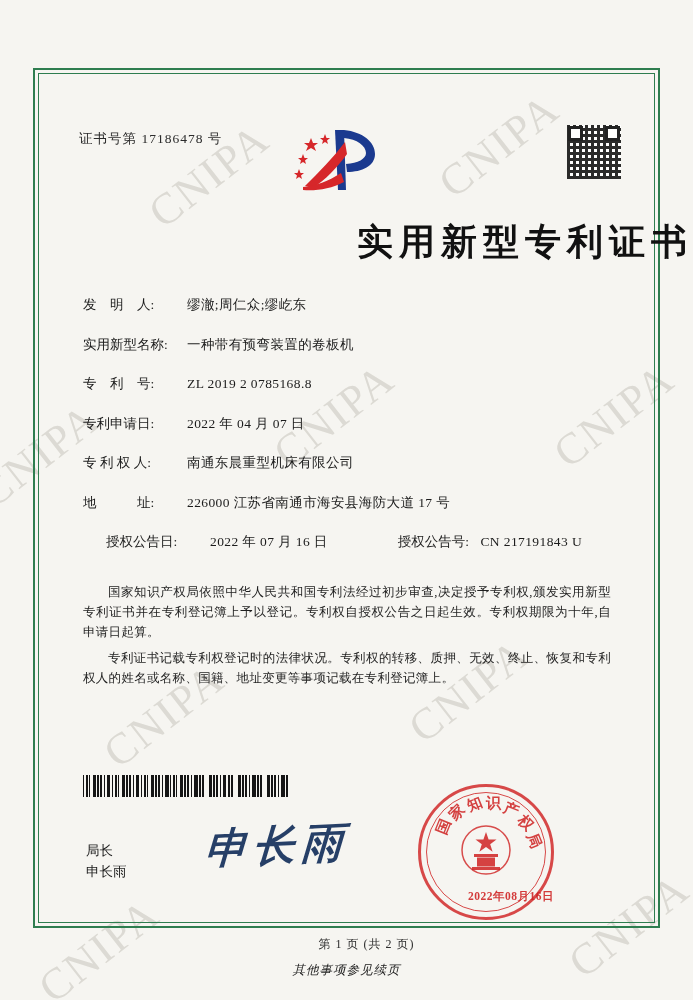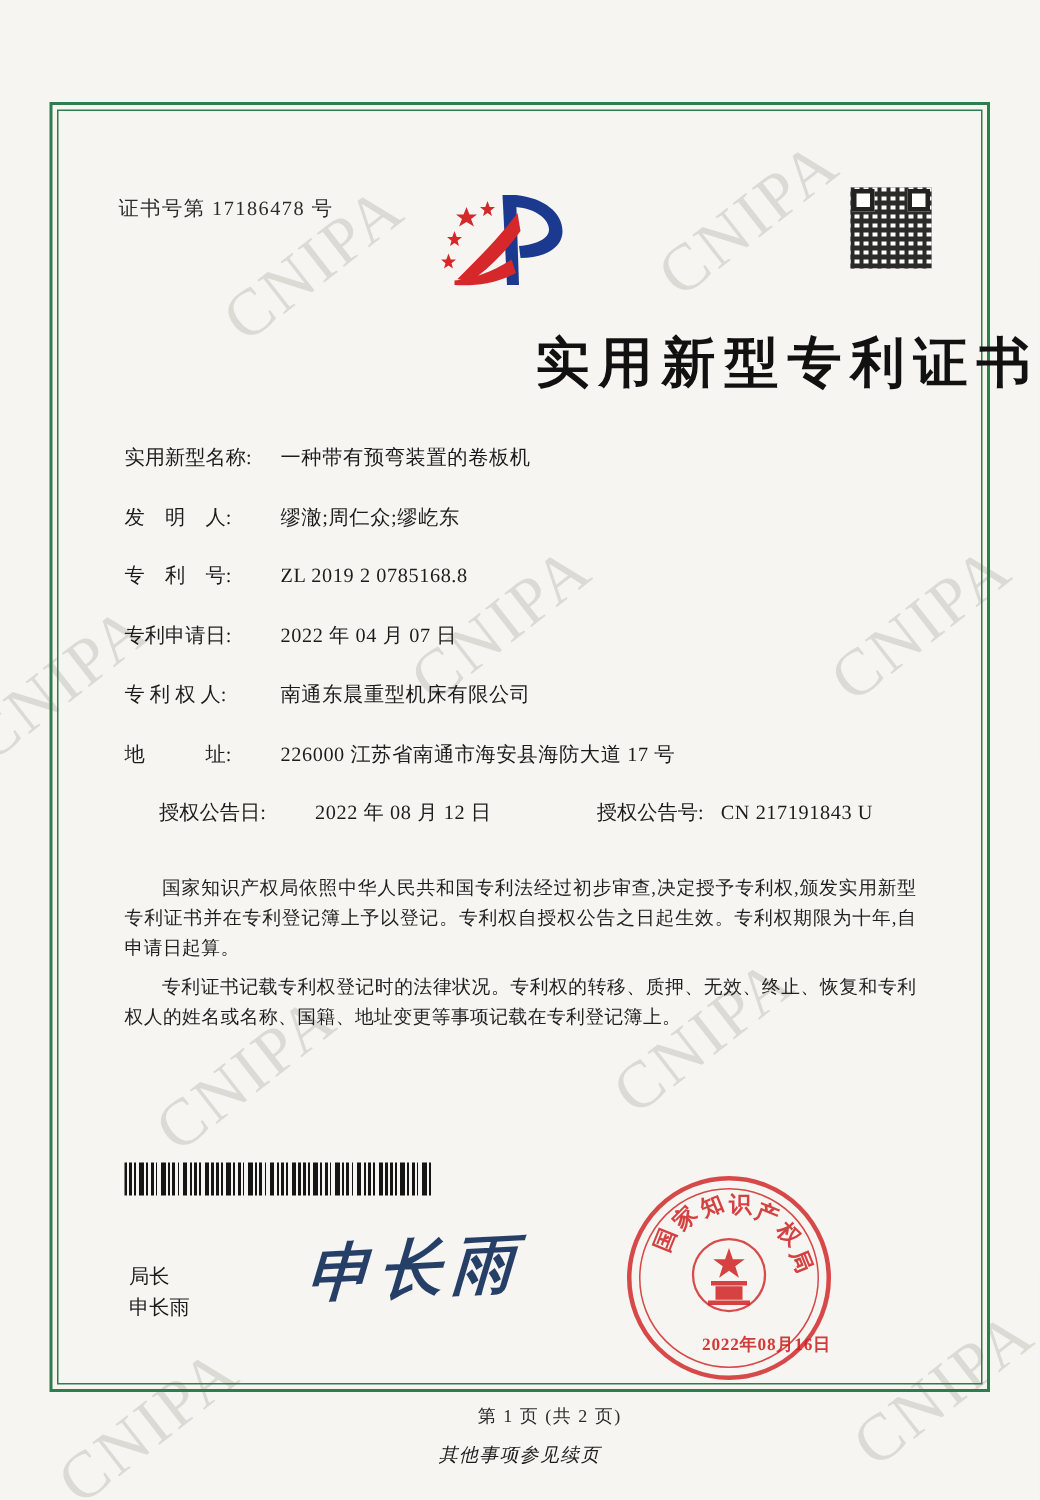--- a/index.html
+++ b/index.html
@@ -296,46 +296,46 @@
       <polygon points="36,10 37.5,14 41,14 38,16.5 39,20 36,18 33,20 34,16.5 31,14 34.5,14" fill="#d6272a"></polygon>
       <polygon points="14,30 15.5,34 19,34 16,36.5 17,40 14,38 11,40 12,36.5 9,34 12.5,34" fill="#d6272a"></polygon>
       <polygon points="10,45 11.5,49 15,49 12,51.5 13,55 10,53 7,55 8,51.5 5,49 8.5,49" fill="#d6272a"></polygon>
     </svg>
   </div>
 
   <div class="title">实用新型专利证书</div>
 
   <div class="fields">
     <div class="frow">
+      <span class="flabel">发　明　人:</span>
+      <span class="fvalue">缪澈;周仁众;缪屹东</span>
+    </div>
+    <div class="frow">
       <span class="flabel">实用新型名称:</span>
       <span class="fvalue">一种带有预弯装置的卷板机</span>
     </div>
     <div class="frow">
-      <span class="flabel">发　明　人:</span>
-      <span class="fvalue">缪澈;周仁众;缪屹东</span>
-    </div>
-    <div class="frow">
       <span class="flabel">专　利　号:</span>
       <span class="fvalue">ZL 2019 2 0785168.8</span>
     </div>
     <div class="frow">
       <span class="flabel">专利申请日:</span>
       <span class="fvalue">2022 年 04 月 07 日</span>
     </div>
     <div class="frow">
       <span class="flabel">专 利 权 人:</span>
       <span class="fvalue">南通东晨重型机床有限公司</span>
     </div>
     <div class="frow">
       <span class="flabel">地　　　址:</span>
       <span class="fvalue">226000 江苏省南通市海安县海防大道 17 号</span>
     </div>
     <div class="frow pub">
       <span class="flabel">授权公告日:</span>
-      <span class="fvalue">2022 年 08 月 12 日</span>
+      <span class="fvalue">2022 年 07 月 16 日</span>
       <span class="pub-second">
         <span class="lbl">授权公告号:</span>
         <span class="fvalue">CN 217191843 U</span>
       </span>
     </div>
   </div>
 
   <div class="para para2">专利证书记载专利权登记时的法律状况。专利权的转移、质押、无效、终止、恢复和专利权人的姓名或名称、国籍、地址变更等事项记载在专利登记簿上。</div>
   <div class="para para1">国家知识产权局依照中华人民共和国专利法经过初步审查,决定授予专利权,颁发实用新型专利证书并在专利登记簿上予以登记。专利权自授权公告之日起生效。专利权期限为十年,自申请日起算。</div>
 

